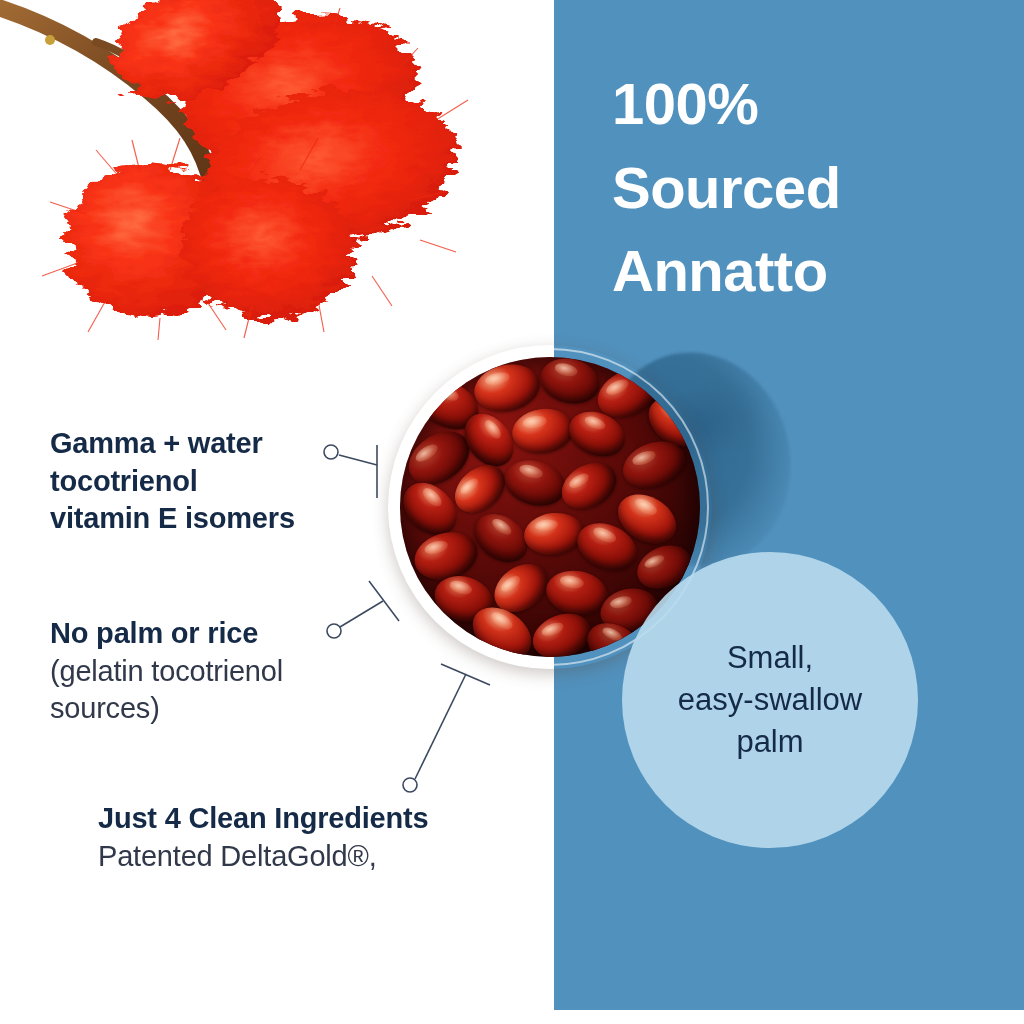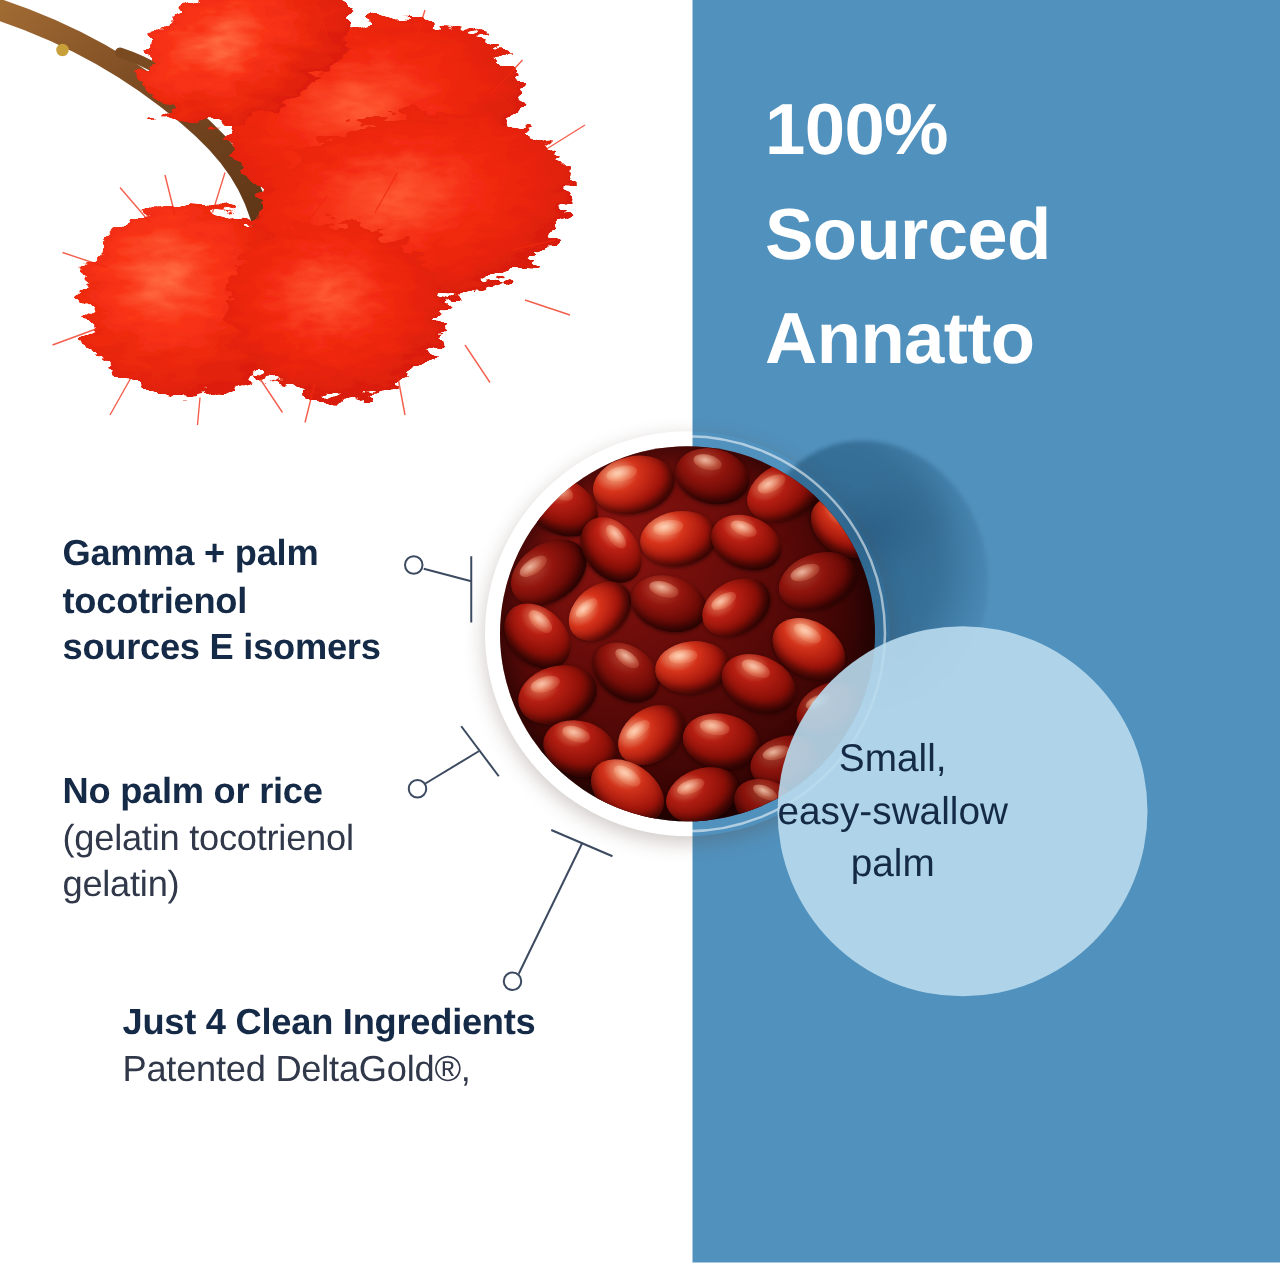--- a/index.html
+++ b/index.html
@@ -78,24 +78,24 @@
     background:
       radial-gradient(ellipse at 35% 28%, rgba(230,110,80,0.6) 0%, rgba(150,22,14,0.9) 30%, #6b0a06 60%, #300403 100%);
   }
   .gel.bright {
     background:
       radial-gradient(ellipse at 32% 26%, rgba(255,190,150,0.95) 0%, rgba(225,55,28,0.9) 28%, #a2150b 58%, #5a0705 88%, #330403 100%);
   }
 
   
   .circle-callout {
-    position:absolute; left:622px; top:501px; width:296px; height:296px;
+    position:absolute; left:622px; top:552px; width:296px; height:296px;
     border-radius:50%;
     background:rgba(185,220,238,0.90);
-    display:flex; align-items:center; 
+    display:flex; align-items:center; justify-content:center;
   }
   .circle-callout .ct {
     color:#152a47; font-size:31px; line-height:1.36; text-align:center; font-weight:400;
   }
   .circle-callout .ct span { display:block; }
 
   
   .feat { position:absolute; left:50px; color:#152a47; }
   .feat .hd {
     font-weight:700; font-size:29px; line-height:1.30; letter-spacing:-0.2px;
@@ -257,33 +257,33 @@
       <path d="M 369 581 L 399 621"></path>
 
       <circle cx="410" cy="785" r="7"></circle>
       <path d="M 415 779 L 466 674"></path>
       <path d="M 441 664 L 490 685"></path>
     </g>
   </svg>
 
   <div class="feat" id="feat-1">
     <div class="hd">
-      <div>Gamma + palm</div>
+      <div>Gamma + water</div>
       <div>tocotrienol</div>
-      <div>sources E isomers</div>
+      <div>vitamin E isomers</div>
     </div>
   </div>
 
   <div class="feat" id="feat-2">
     <div class="hd">
       <div>No palm or rice</div>
     </div>
     <div class="sub">
       <div>(gelatin tocotrienol</div>
-      <div>gelatin)</div>
+      <div>sources)</div>
     </div>
   </div>
 
   <div class="feat" id="feat-3">
     <div class="hd">
       <div>Just 4 Clean Ingredients</div>
     </div>
     <div class="sub">
       <div>Patented DeltaGold®,</div>
     </div>

